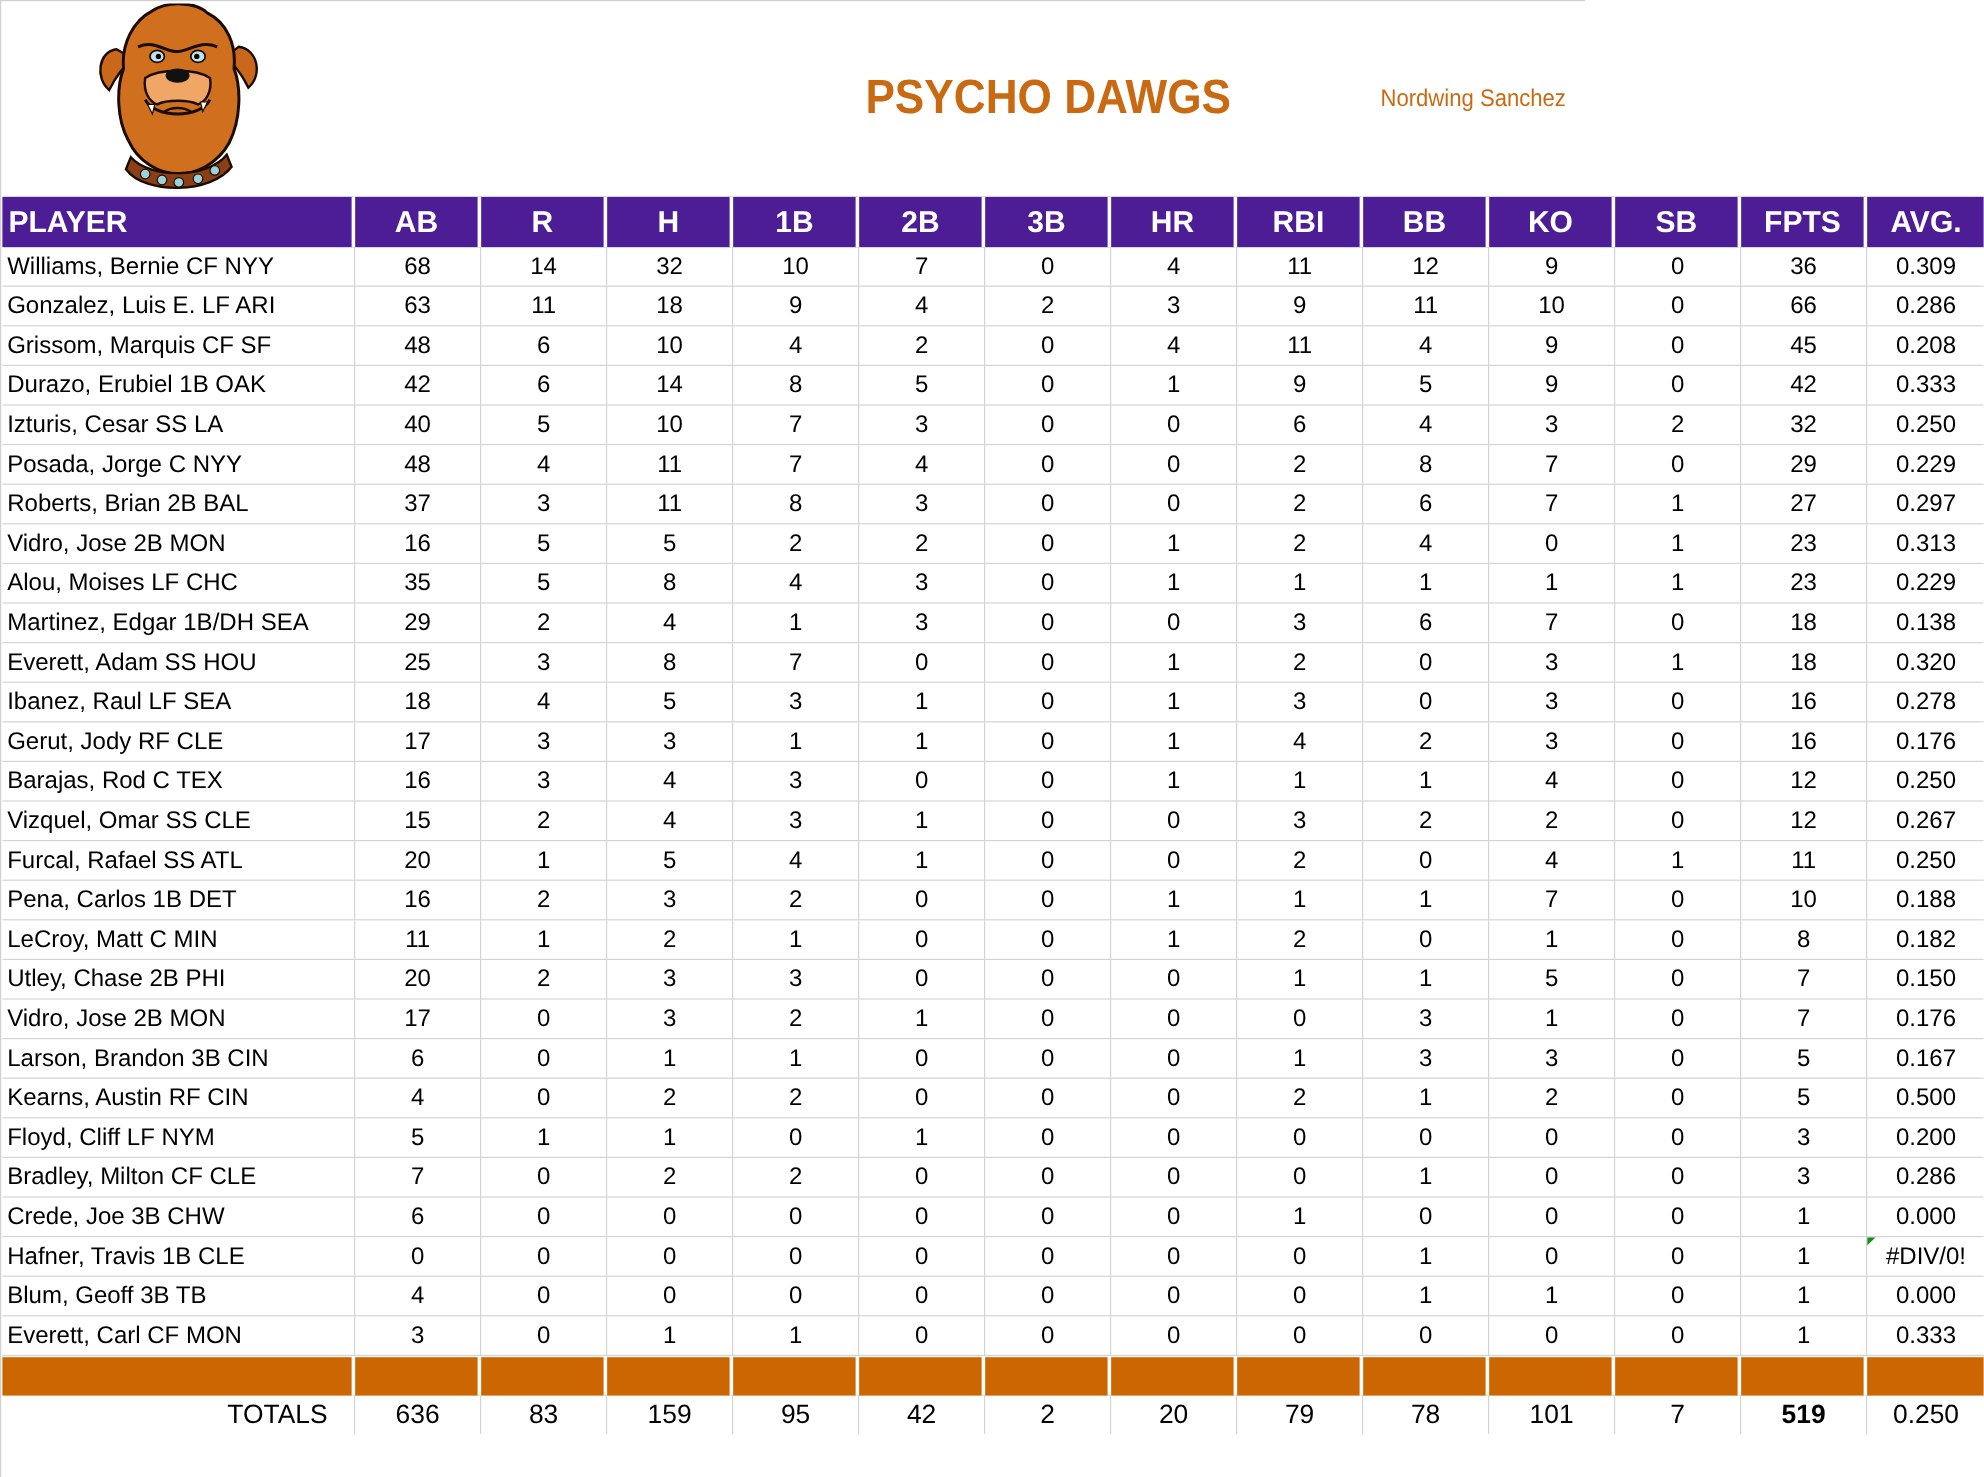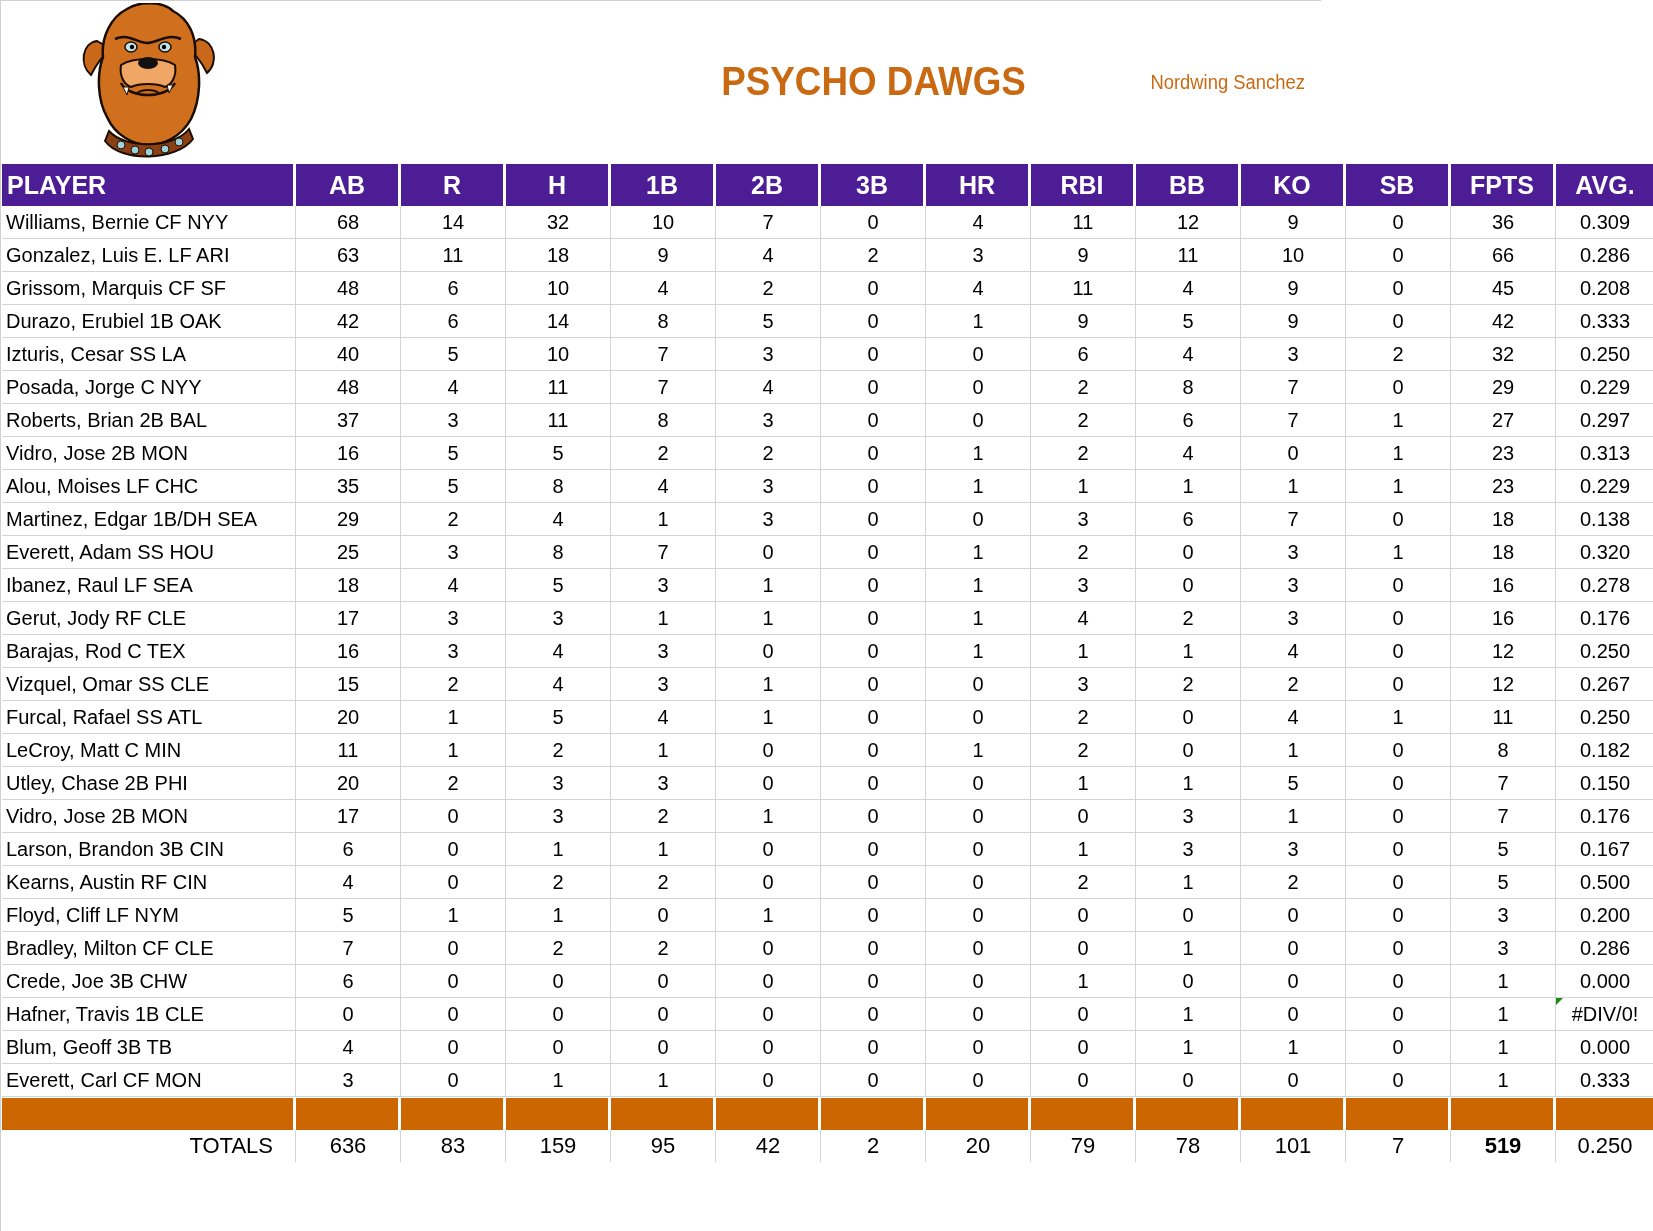--- a/index.html
+++ b/index.html
@@ -362,20 +362,36 @@
           <td>0</td>
           <td>0</td>
           <td>2</td>
           <td>0</td>
           <td>4</td>
           <td>1</td>
           <td>11</td>
           <td class="avg"><span>0.250</span></td>
         </tr>
         <tr>
+          <td class="player">Pena, Carlos 1B DET</td>
+          <td>16</td>
+          <td>2</td>
+          <td>3</td>
+          <td>2</td>
+          <td>0</td>
+          <td>0</td>
+          <td>1</td>
+          <td>1</td>
+          <td>1</td>
+          <td>7</td>
+          <td>0</td>
+          <td>10</td>
+          <td class="avg"><span>0.188</span></td>
+        </tr>
+        <tr>
           <td class="player">LeCroy, Matt C MIN</td>
           <td>11</td>
           <td>1</td>
           <td>2</td>
           <td>1</td>
           <td>0</td>
           <td>0</td>
           <td>1</td>
           <td>2</td>
           <td>0</td>

